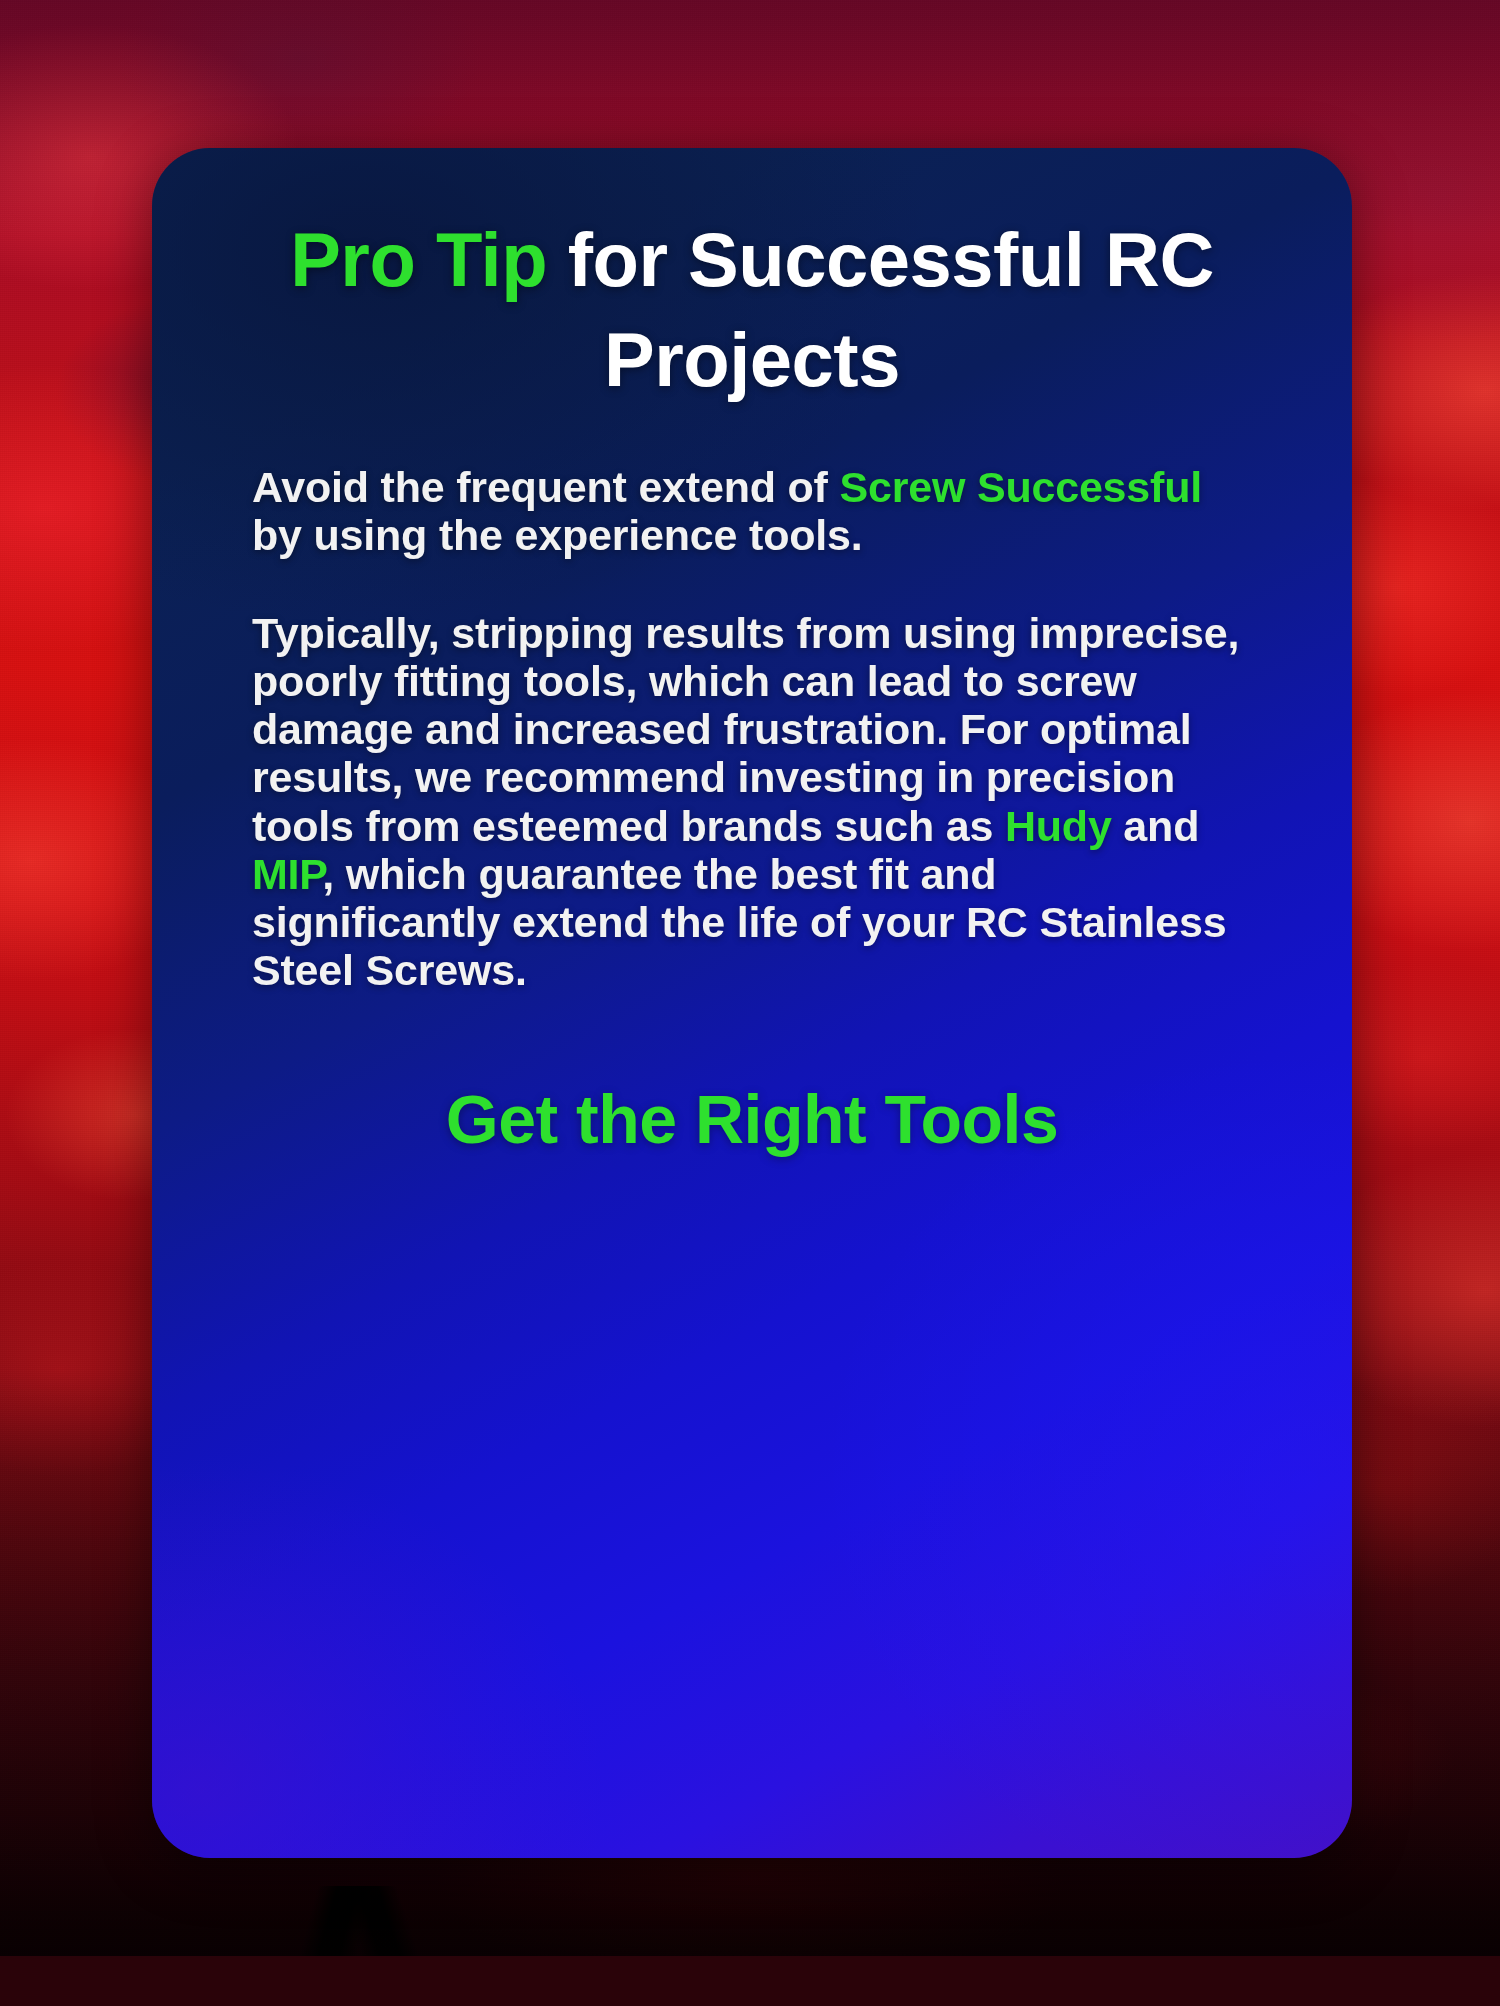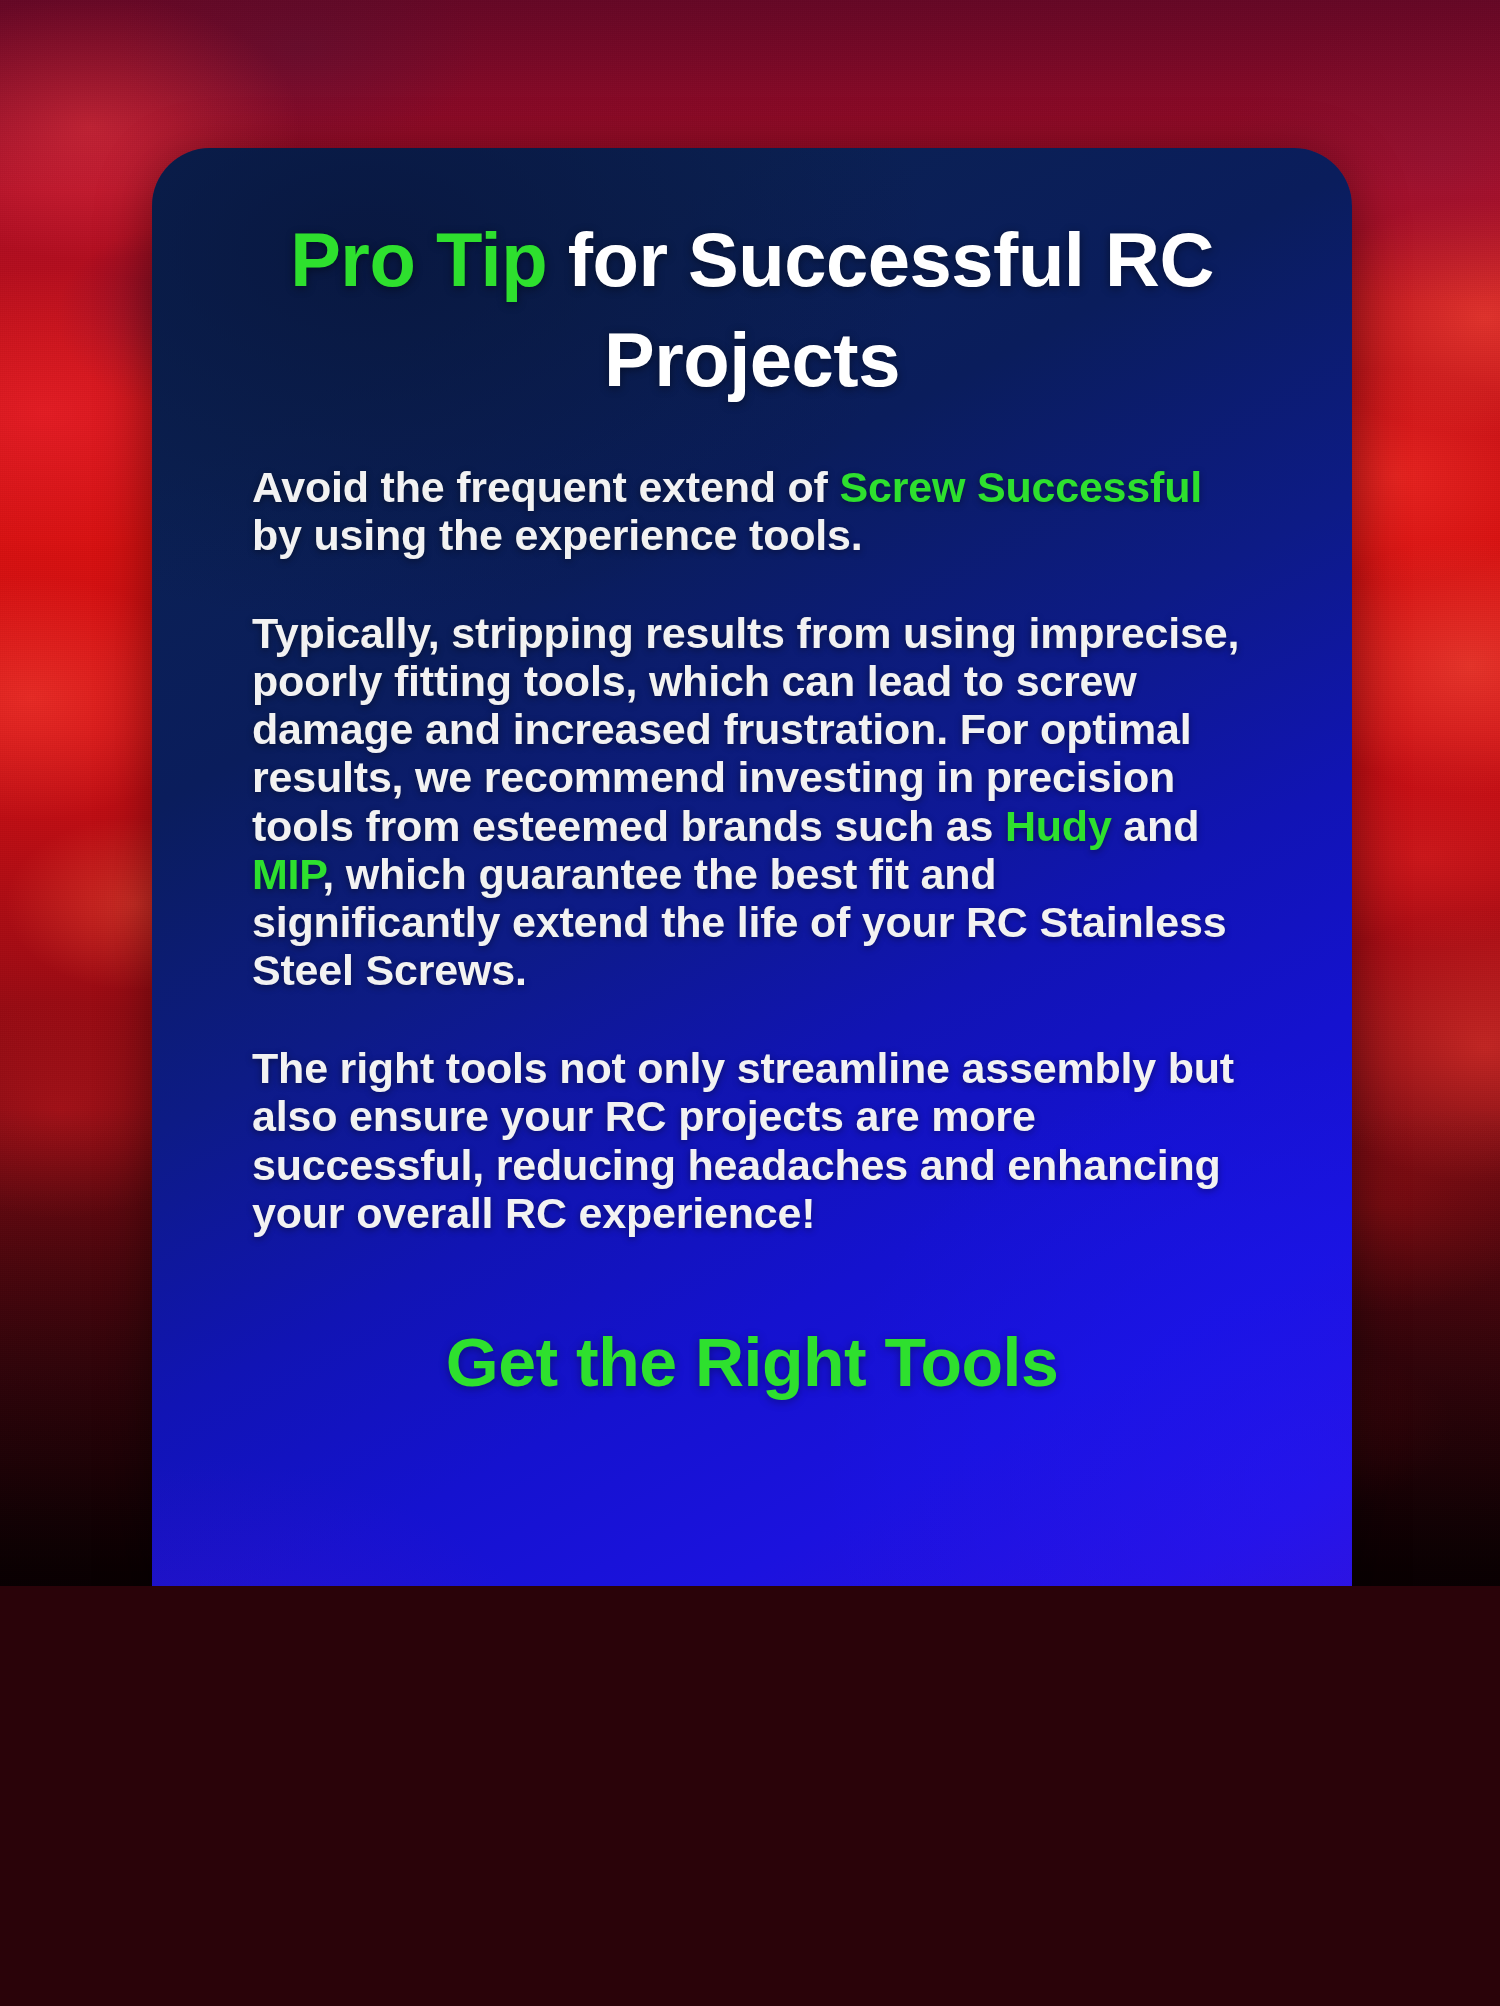--- a/index.html
+++ b/index.html
@@ -11,21 +11,21 @@
     height: 2006px;
     overflow: hidden;
     font-family: "Liberation Sans", sans-serif;
     background: #2a0309;
   }
 
   
   .poster {
     position: relative;
     width: 1500px;
-    height: 1586px;
+    height: 1956px;
     overflow: hidden;
     background: #4a0512;
     text-decoration: underline;
   }
   .bg-layer {
     position: absolute;
     inset: 0;
   }
   .bg-base {
     background:
@@ -186,23 +186,20 @@
       <div class="body">
 
         <p class="para">
           <span>Avoid the frequent extend of </span><span class="hl">Screw Successful</span><span> by using the experience tools.</span>
         </p>
 
         <p class="para">
           <span>Typically, stripping results from using imprecise, poorly fitting tools, which can lead to screw damage and increased frustration. For optimal results, we recommend investing in precision tools from esteemed brands such as </span><span class="hl">Hudy</span><span> and </span><span class="hl">MIP</span><span>, which guarantee the best fit and significantly extend the life of your RC Stainless Steel Screws.</span>
         </p>
 
-        <p class="para">
-          <span>The right tools not only streamline assembly but also ensure your RC projects are more successful, reducing headaches and enhancing your overall RC experience!</span>
-        </p>
 
       </div>
 
       <div class="cta">Get the Right Tools</div>
 
     </div>
   </div>
 </div>
 
 </body></html>

